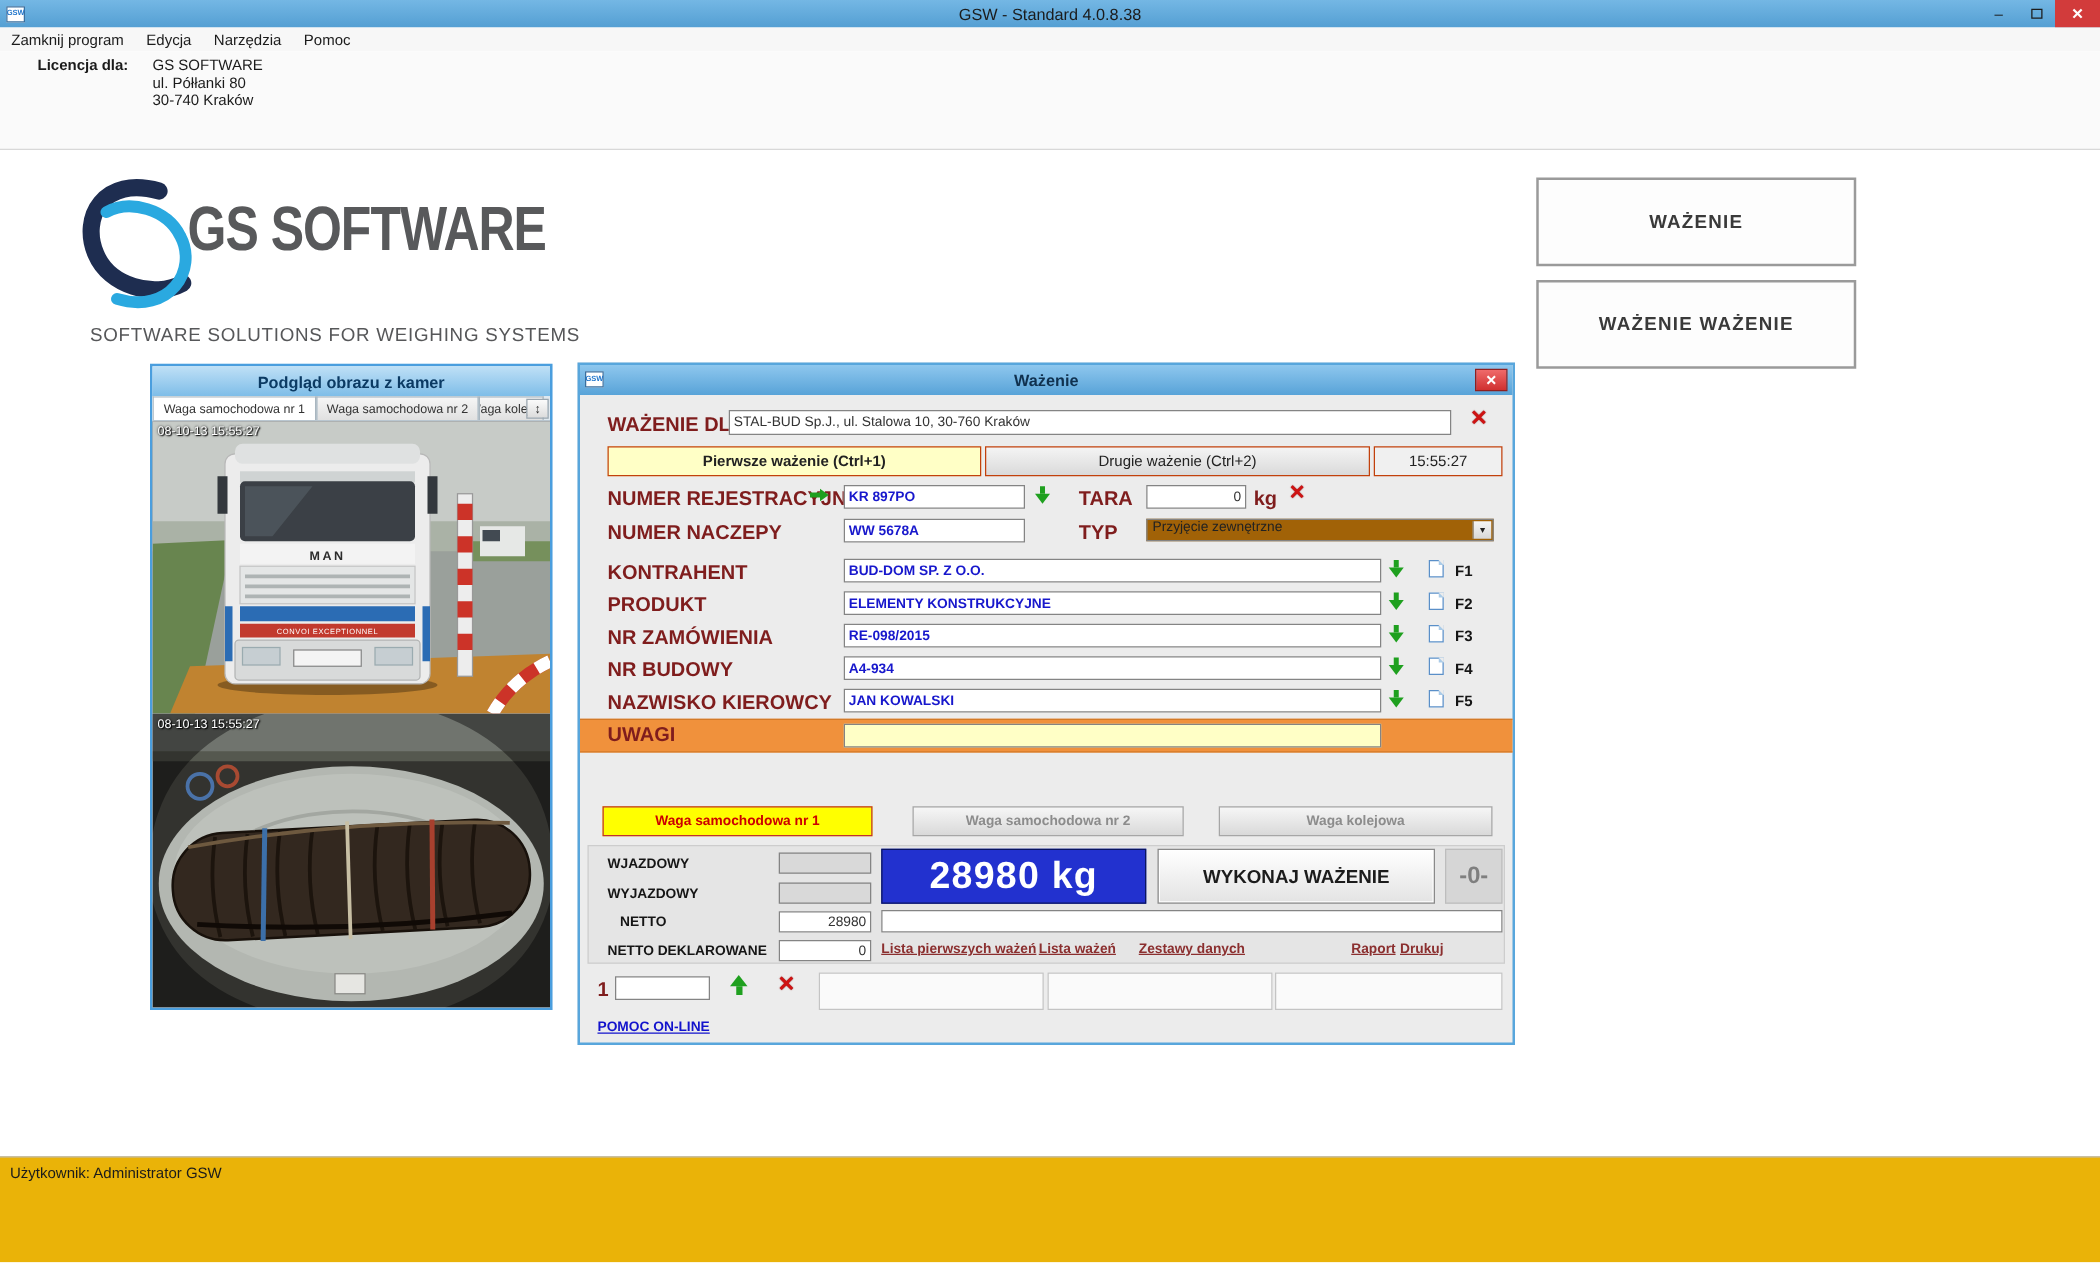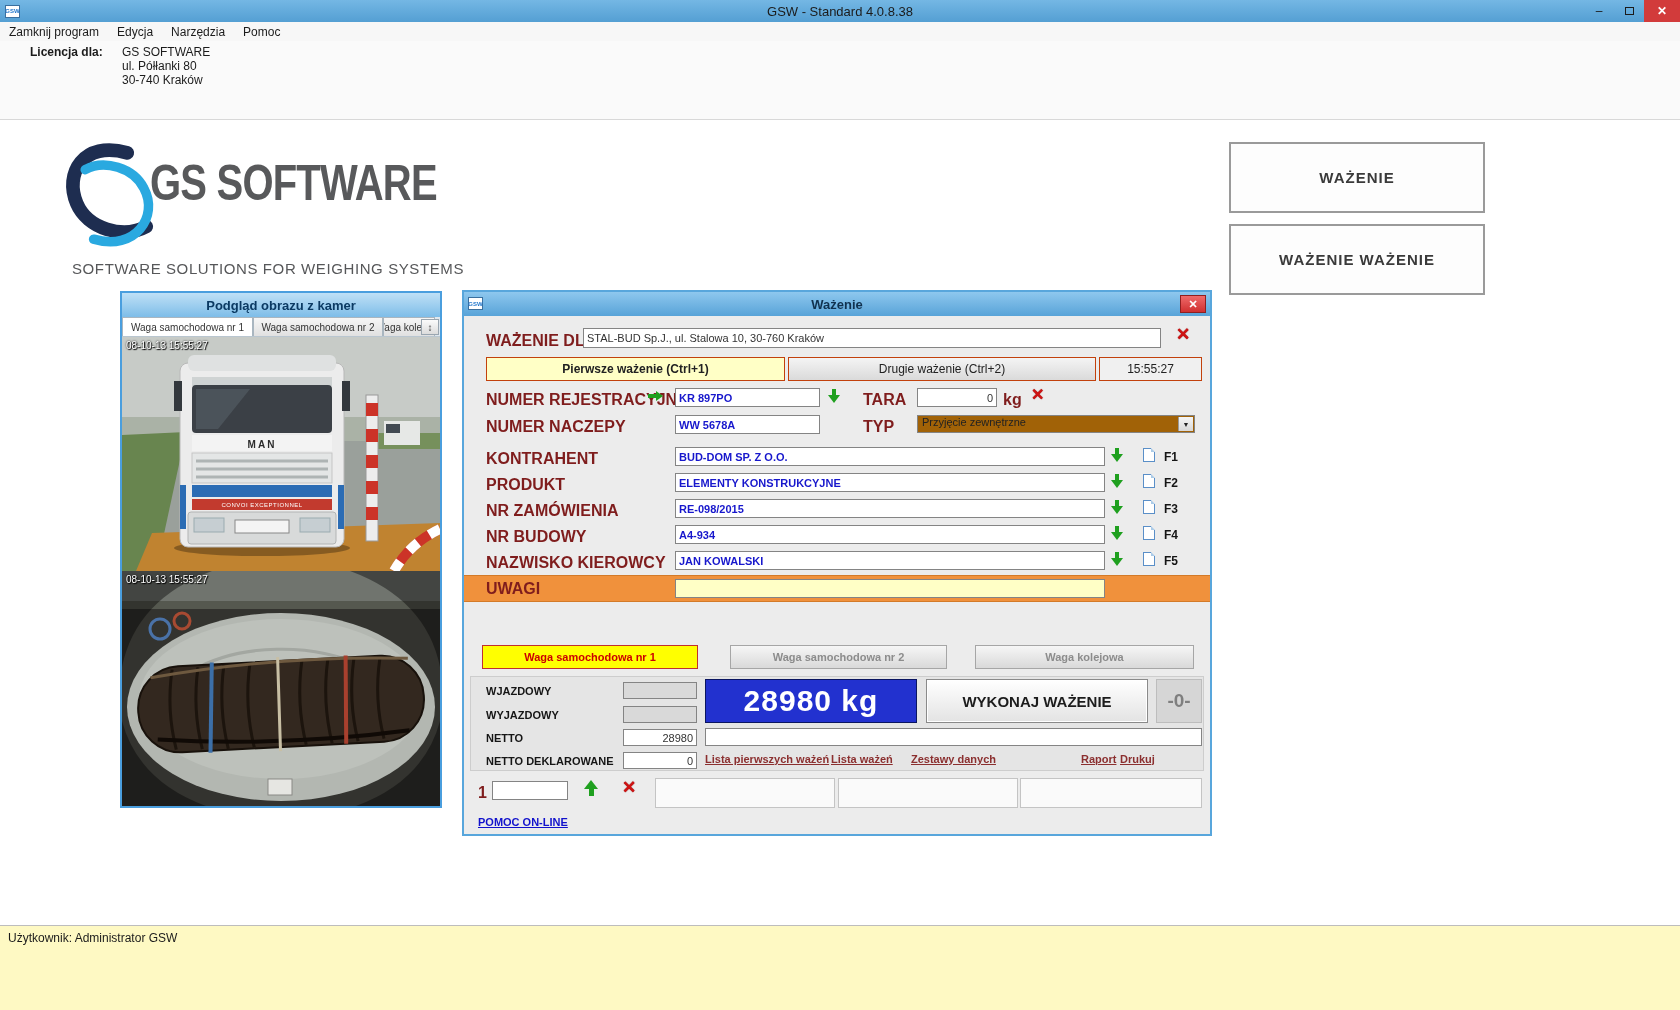--- a/index.html
+++ b/index.html
@@ -118,21 +118,21 @@
     border:1px solid #8a8a8a; box-shadow:inset 0 0 0 1px #fff; color:#1c1c1c; font-size:15px; font-weight:bold;
     display:flex; align-items:center; justify-content:center; }
   .zero-ind { position:absolute; left:692px; top:387px; width:46px; height:44px; background:#d6d6d6; border:1px solid #bdbdbd;
     color:#7f7f7f; font-size:19px; font-weight:bold; display:flex; align-items:center; justify-content:center; }
   .dlg-link { position:absolute; top:461px; font-size:11px; font-weight:bold; color:#8b2f2f; text-decoration:underline; white-space:nowrap; }
 
   .foot-cell { position:absolute; top:486px; height:30px; background:#fafafa; border:1px solid #c4c4c4; }
   .help-link { position:absolute; left:14px; top:524px; font-size:11px; color:#1212cc; text-decoration:underline; font-weight:bold; }
 
   
-  .statusbar { position:absolute; left:0; top:925px; width:1680px; height:85px; background:#fef9c3; border-top:1px solid #bdbdbd; }
+  .statusbar { position:absolute; left:0; top:925px; width:1680px; height:85px; background:#eab308; border-top:1px solid #bdbdbd; }
   .statusbar .status-text { position:absolute; left:8px; top:5px; font-size:12px; color:#1b1b1b; }
 </style>
 </head>
 <body>
 
 <div class="screen">
 
   <div class="titlebar">
     <span class="app-icon">GSW</span>
     <span class="title-text">GSW - Standard  4.0.8.38</span>
@@ -355,21 +355,21 @@
     <div class="scale-btn active" style="left:18px; width:216px;">Waga samochodowa nr 1</div>
     <div class="scale-btn idle" style="left:266px; width:217px;">Waga samochodowa nr 2</div>
     <div class="scale-btn idle" style="left:511px; width:219px;">Waga kolejowa</div>
 
     <div class="weights-panel"></div>
 
     <div class="lbl-sm" style="left:22px; top:393px;">WJAZDOWY</div>
     <input class="inp inp-dis inp-num" style="left: 159px; top: 390px; width: 74px; height: 17px;" value="">
     <div class="lbl-sm" style="left:22px; top:417px;">WYJAZDOWY</div>
     <input class="inp inp-dis inp-num" style="left: 159px; top: 414px; width: 74px; height: 17px;" value="">
-    <div class="lbl-sm" style="left:22px; top:440px;">NETTO</div>
+    <div class="lbl-sm" style="left:32px; top:440px;">NETTO</div>
     <input class="inp inp-num" style="left: 159px; top: 437px; width: 74px; height: 17px;" value="28980">
     <div class="lbl-sm" style="left:22px; top:463px;">NETTO DEKLAROWANE</div>
     <input class="inp inp-num" style="left: 159px; top: 460px; width: 74px; height: 17px;" value="0">
 
     <div class="big-display">28980 kg</div>
     <div class="do-weigh">WYKONAJ WAŻENIE</div>
     <div class="zero-ind">-0-</div>
     <input class="inp" style="left: 241px; top: 436px; width: 497px; height: 18px;" value="">
 
     <span class="dlg-link" style="left:241px;">Lista pierwszych ważeń</span>

